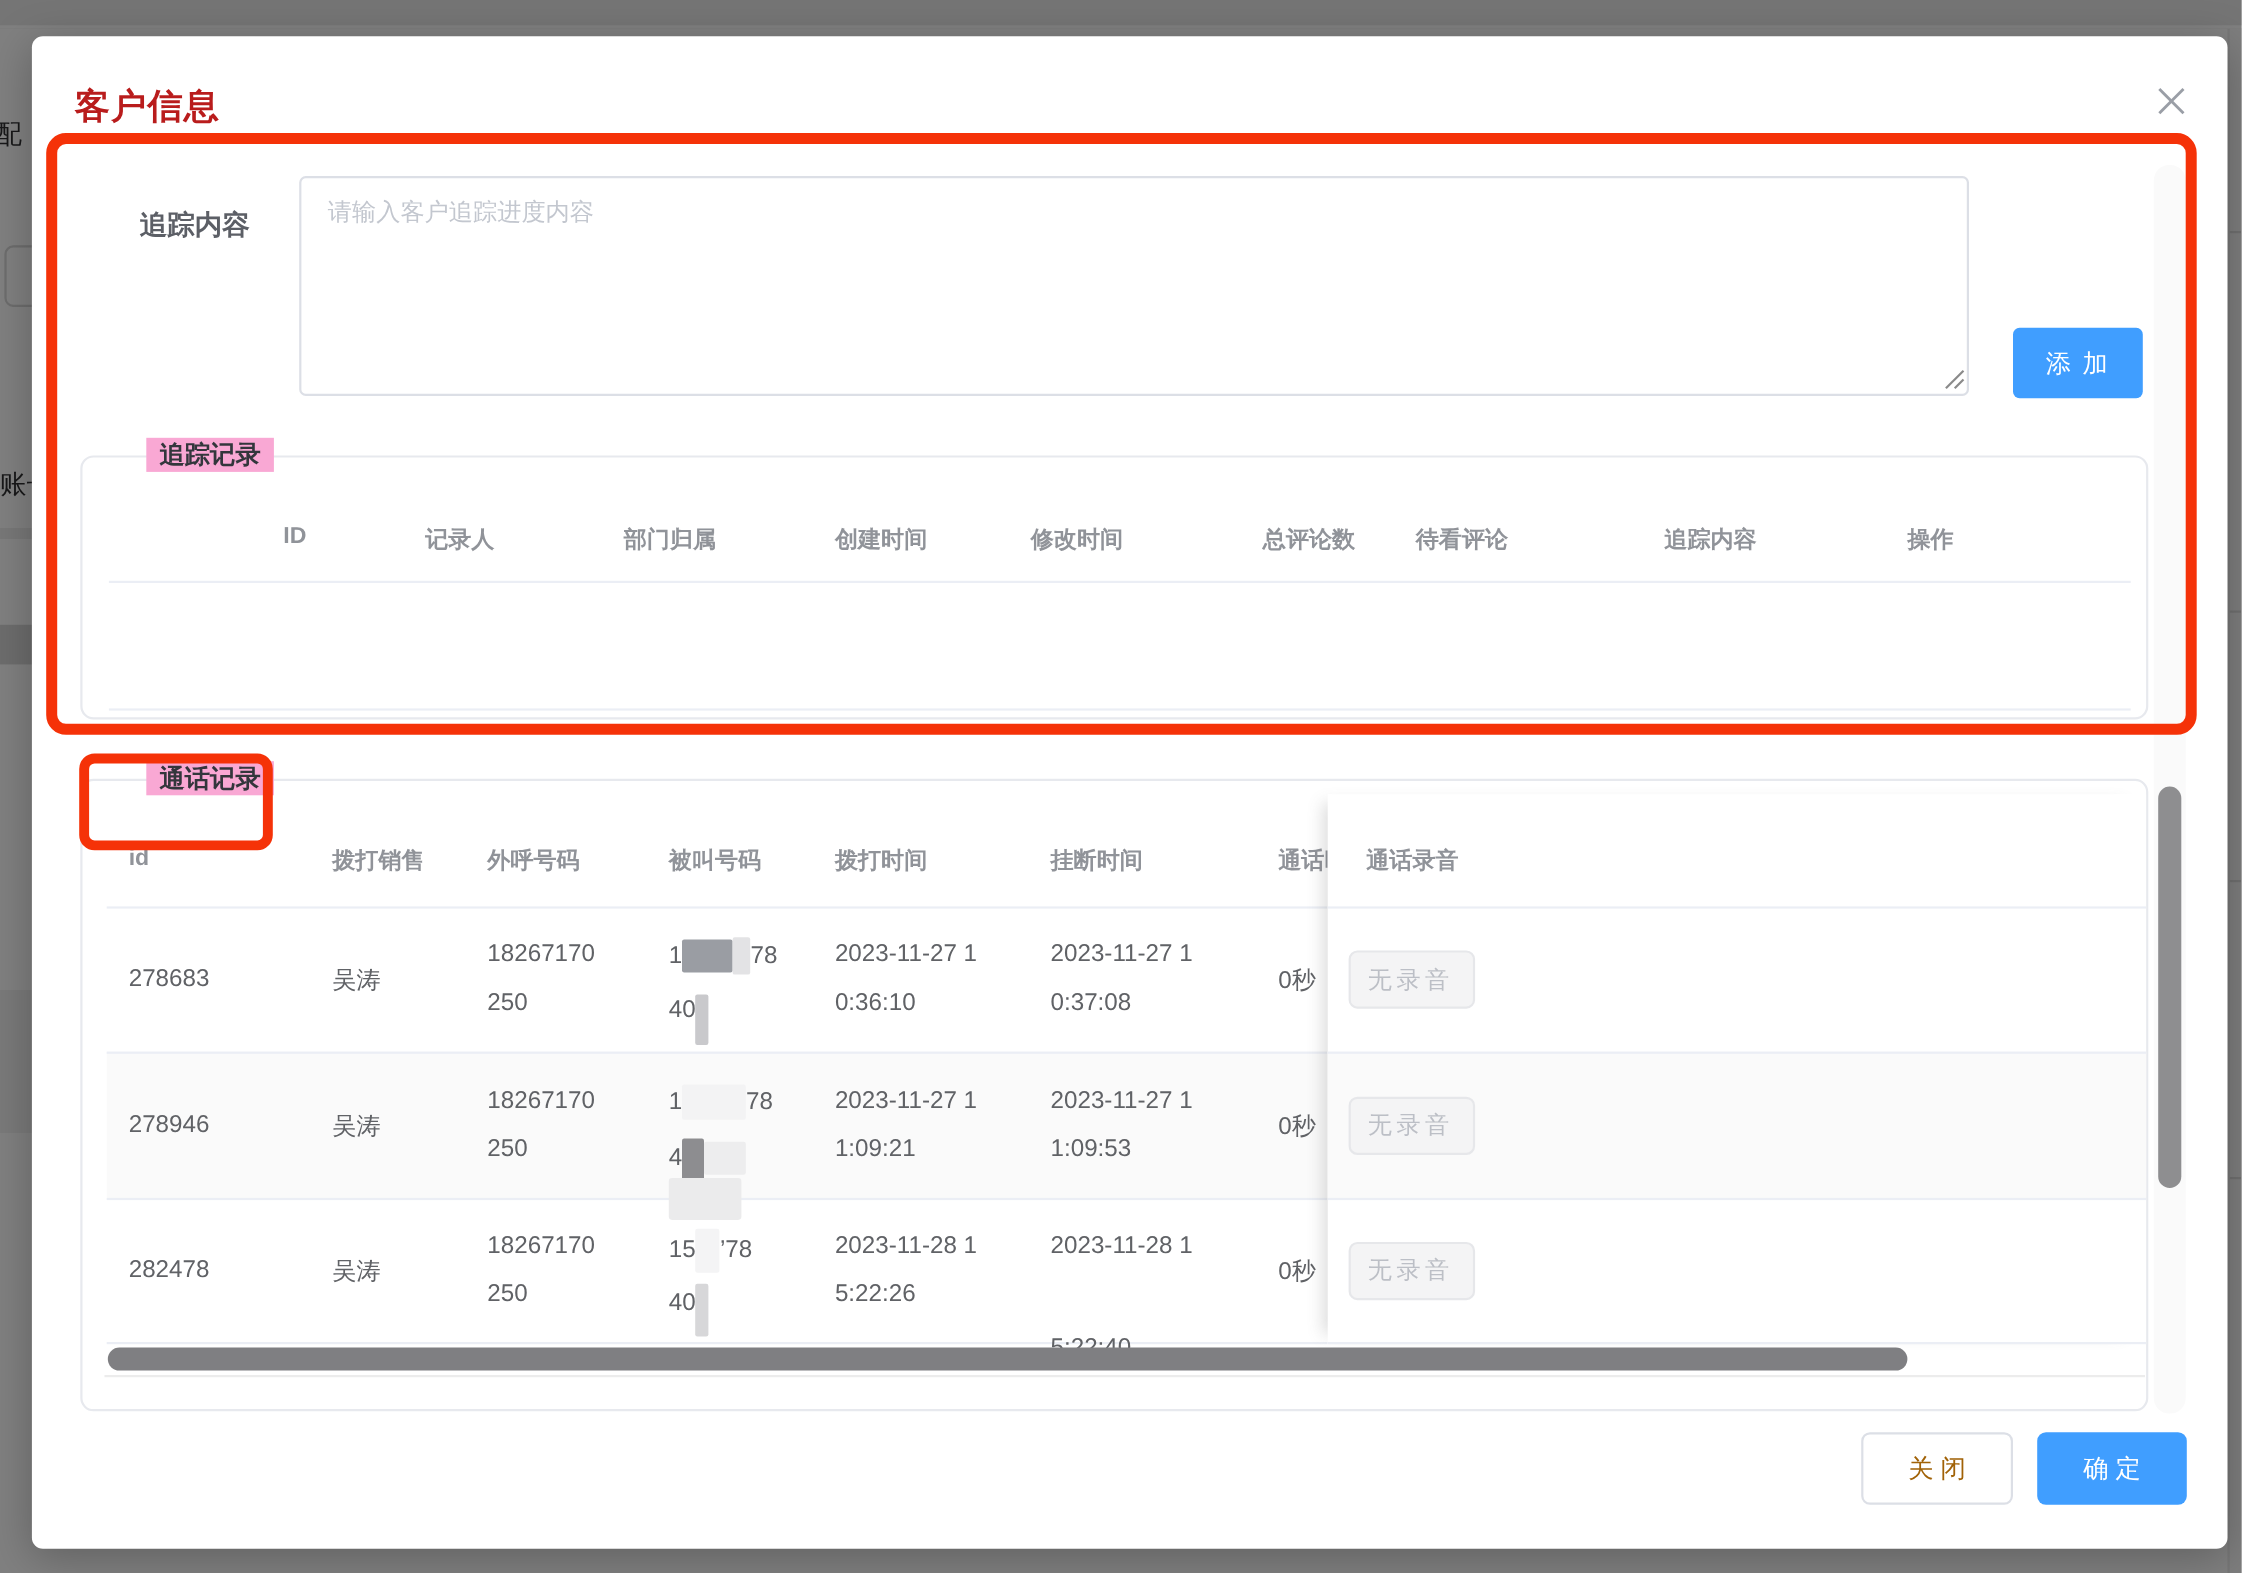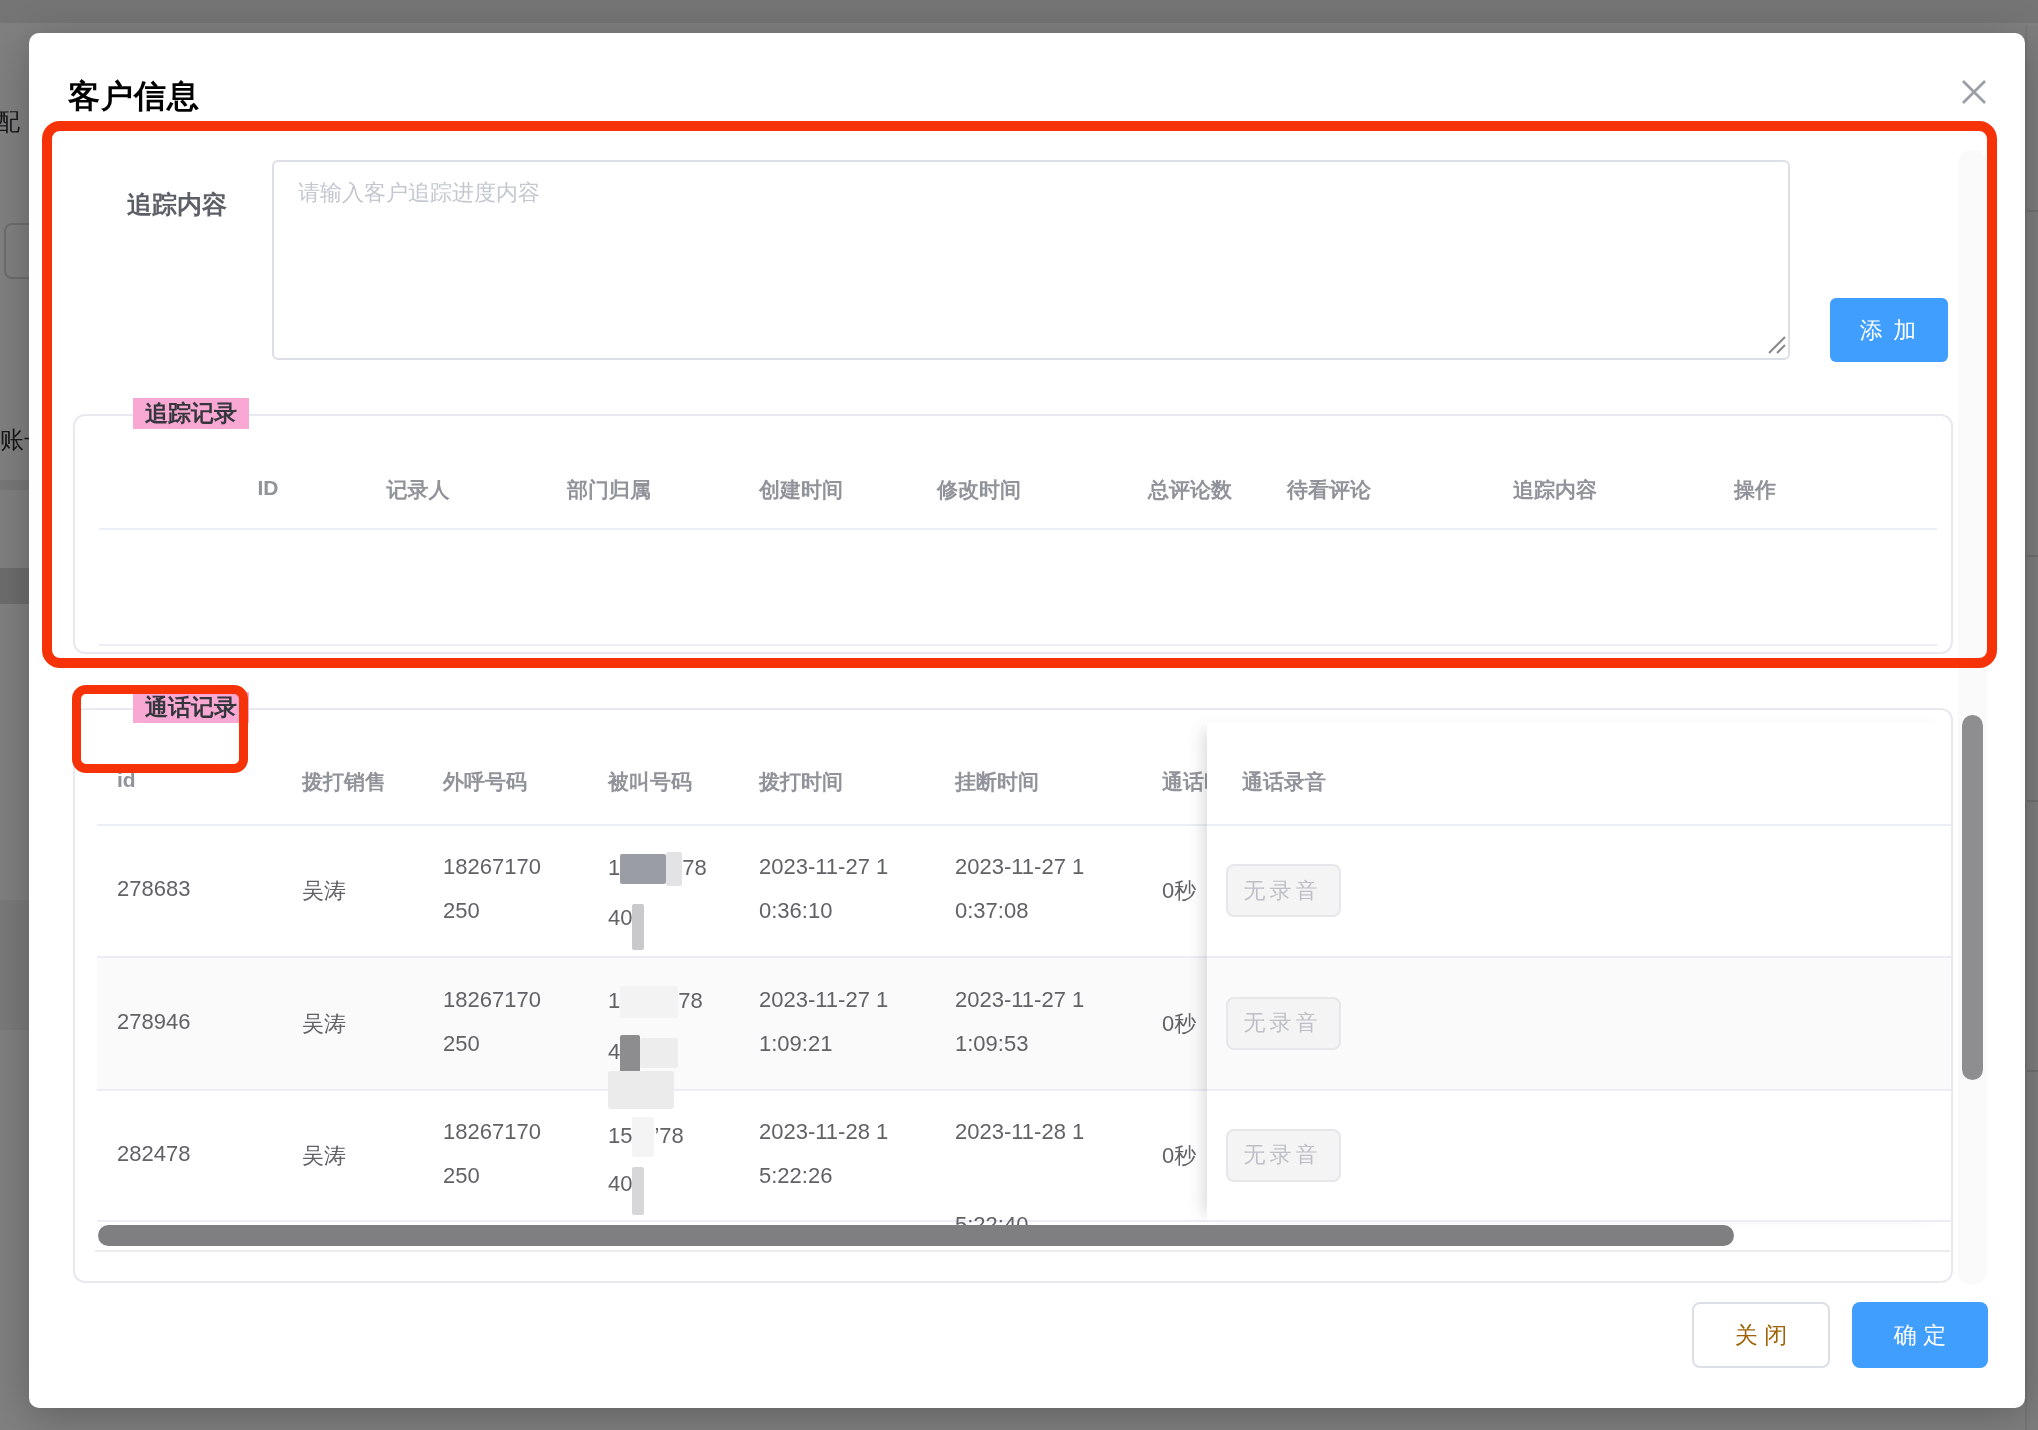--- a/index.html
+++ b/index.html
@@ -15,21 +15,21 @@
   .bd-band-dark{left:0;top:568px;width:29px;height:36px;background:#d9d9d9;}
   .bd-box-low{left:0;top:900px;width:29px;height:130px;background:#f3f3f3;}
   .bd-right{left:2025px;top:26px;width:13px;height:1404px;background:#fbfbfb;border-left:2px solid #ededed;}
   .bd-right .ln{position:absolute;left:0;width:13px;height:2px;background:#e0e0e0;}
 
   .overlay{left:0;top:0;width:2038px;height:1430px;background:rgba(0,0,0,0.498);}
 
   
   .modal{left:29px;top:33px;width:1996px;height:1375px;background:#ffffff;border-radius:10px;
          box-shadow:0 8px 40px rgba(0,0,0,0.25);}
-  .modal-title{left:39px;top:42px;font-size:32px;color:#000000;font-weight:600;letter-spacing:1px;}
+  .modal-title{left:39px;top:42px;font-size:32px;color:#b91c1c;font-weight:600;letter-spacing:1px;}
   .close-x{left:1928px;top:42px;width:34px;height:34px;cursor:pointer;}
 
   
   .form-label{left:98px;top:155px;width:140px;font-size:25px;font-weight:700;color:#5c5f66;}
   textarea.track{left:243px;top:127px;width:1518px;height:200px;border:2px solid #dcdfe6;border-radius:6px;
         resize:none;padding:16px 24px;font-size:22px;color:#606266;outline:none;}
   textarea.track::placeholder{color:#c3c7cf;}
   .resize-grip{left:1736px;top:300px;width:22px;height:22px;}
   .btn-add{left:1801px;top:265px;width:118px;height:64px;background:#409eff;border:none;border-radius:6px;
         color:#ffffff;font-size:23px;letter-spacing:2px;cursor:pointer;}

